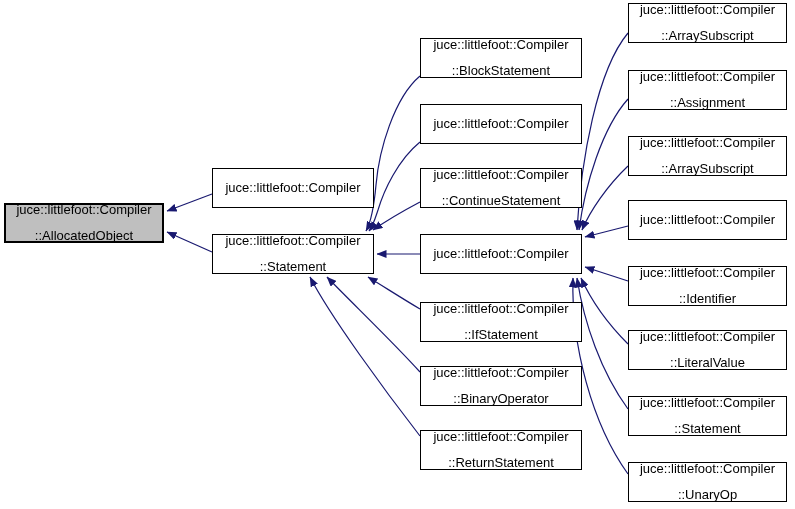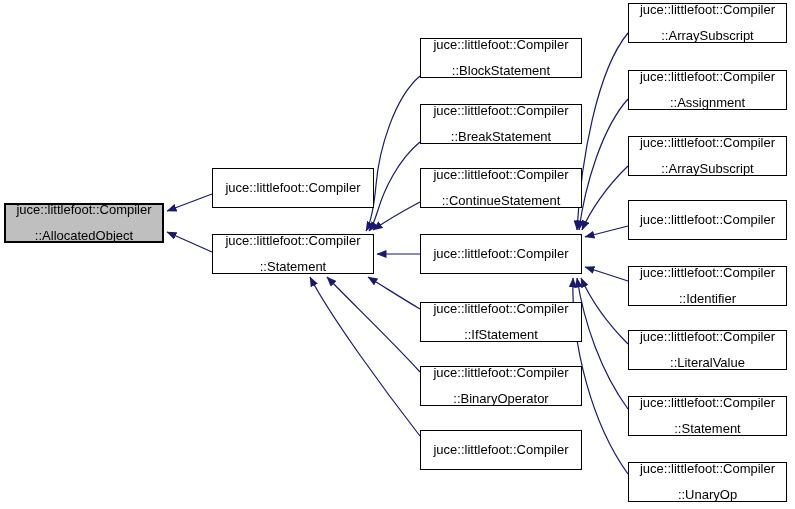--- a/index.html
+++ b/index.html
@@ -91,39 +91,39 @@
     <span>juce::littlefoot::Compiler</span>
     <span>::Statement</span>
   </div>
 
   <div class="node col3" style="top:38px;">
     <span>juce::littlefoot::Compiler</span>
     <span>::BlockStatement</span>
   </div>
   <div class="node col3" style="top:104px;">
     <span>juce::littlefoot::Compiler</span>
-    <span>::BreakStatement</span>
   </div>
   <div class="node col3" style="top:168px;">
     <span>juce::littlefoot::Compiler</span>
     <span>::ContinueStatement</span>
   </div>
   <div class="node col3" style="top:234px;">
     <span>juce::littlefoot::Compiler</span>
   </div>
   <div class="node col3" style="top:302px;">
     <span>juce::littlefoot::Compiler</span>
     <span>::IfStatement</span>
   </div>
   <div class="node col3" style="top:366px;">
     <span>juce::littlefoot::Compiler</span>
     <span>::BinaryOperator</span>
   </div>
   <div class="node col3" style="top:430px;">
     <span>juce::littlefoot::Compiler</span>
+    <span>::ReturnStatement</span>
   </div>
 
   <div class="node col4" style="top:3px;">
     <span>juce::littlefoot::Compiler</span>
     <span>::ArraySubscript</span>
   </div>
   <div class="node col4" style="top:70px;">
     <span>juce::littlefoot::Compiler</span>
     <span>::Assignment</span>
   </div>

